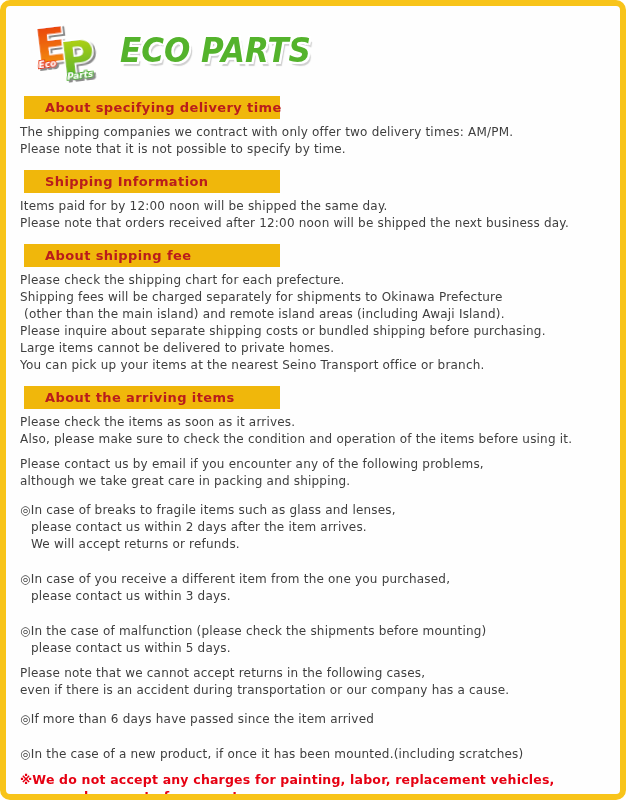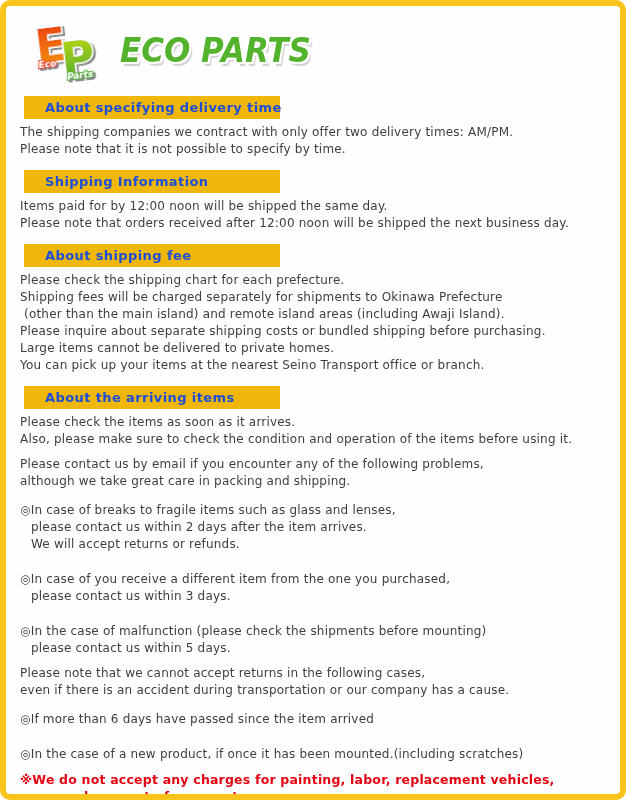--- a/index.html
+++ b/index.html
@@ -31,21 +31,21 @@
       -2px -2px 0 #fff, 2px 2px 0 #fff, -2px 2px 0 #fff, 2px -2px 0 #fff,
       3px 4px 1px rgba(150,150,150,0.45);
     white-space:nowrap;
   }
 
   
   .bar {
     width:256px; height:23px; line-height:23px;
     box-sizing:border-box; padding-left:21px;
     margin:12px 0 0 8px;
-    background:#F0B70B; color:#1d4ed8;
+    background:#F0B70B; color:#b91c1c;
     font-weight:bold; font-size:13px; letter-spacing:0.4px;
     white-space:nowrap;
   }
 
   .para { margin:5px 0 0 4px; }
   .para-gap { margin-top:8px; }
   .line { white-space:pre; font-size:12px; letter-spacing:0.2px; line-height:17px; }
 
   .bullets { margin:6px 0 0 4px; }
   .bullet-item { margin-top:18px; }

